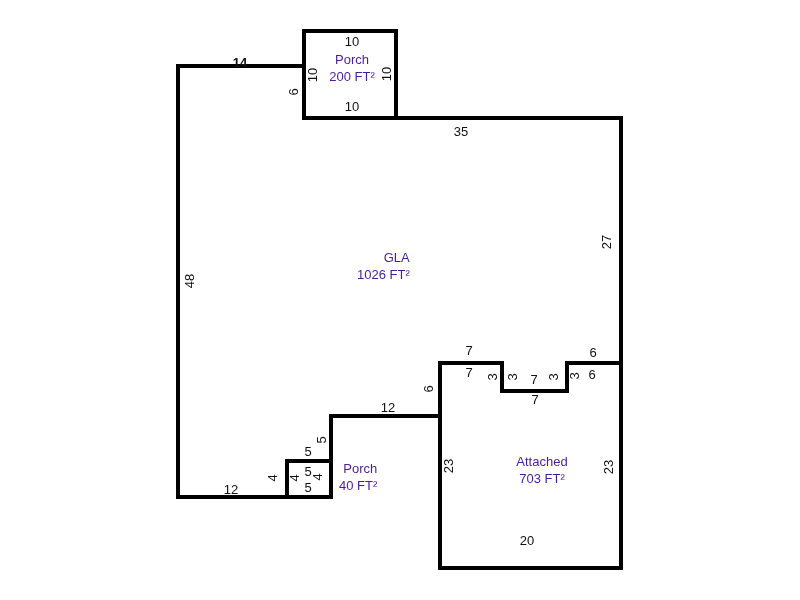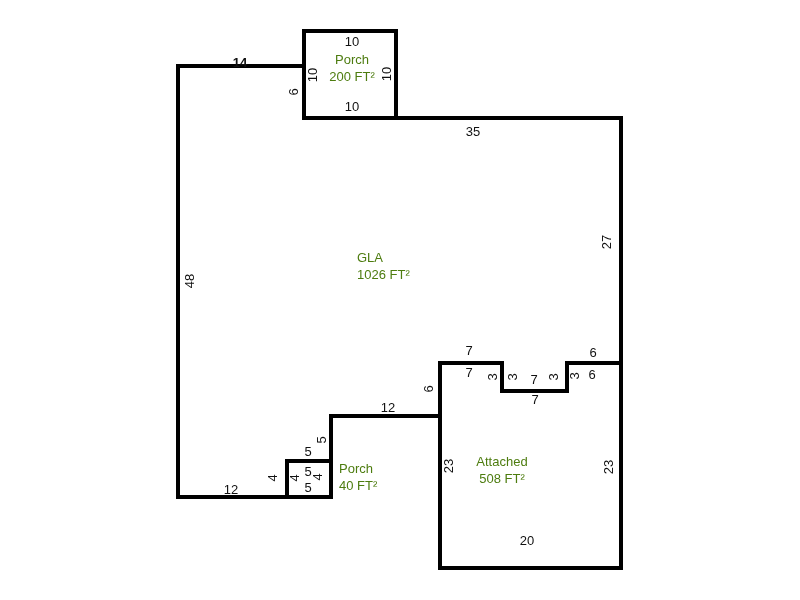--- a/index.html
+++ b/index.html
@@ -24,26 +24,26 @@
     font-size: 13px;
     color: #111111;
     white-space: nowrap;
     transform: translate(-50%, -50%);
     line-height: 13px;
   }
   .dim.rot { transform: translate(-50%, -50%) rotate(-90deg); }
   .area-label {
     position: absolute;
     font-size: 13px;
-    color: #4d7c0f;
+    color: #4c1d95;
     white-space: nowrap;
     line-height: 17px;
   }
   .area-label.center { transform: translate(-50%, -50%); text-align: center; }
-  .area-label.left { transform: translate(0, -50%); text-align: left; }
+  .area-label.left { transform: translate(0, -50%); text-align: right; }
 </style>
 </head>
 <body>
 
 <div id="sketch-canvas">
 
   <svg id="walls-svg" width="800" height="600" viewBox="0 0 800 600">
 
     <path class="wall" d="M178,66 L304,66 L304,118 L621,118 L621,363 L567,363 L567,391 L502,391 L502,363 L440,363 L440,416 L331,416 L331,461 L287,461 L287,497 L178,497 Z"></path>
 
@@ -62,33 +62,33 @@
   <div class="area-label left" style="left:357px; top:266px;">
     <div>GLA</div>
     <div>1026 FT²</div>
   </div>
 
   <div class="area-label left" style="left:339px; top:477px;">
     <div>Porch</div>
     <div>40 FT²</div>
   </div>
 
-  <div class="area-label center" style="left:502px; top:470px;">
+  <div class="area-label center" style="left:542px; top:470px;">
     <div>Attached</div>
-    <div>508 FT²</div>
+    <div>703 FT²</div>
   </div>
 
   <div class="dim" style="left:352px; top:41px;">10</div>
   <div class="dim rot" style="left:312px; top:75px;">10</div>
   <div class="dim rot" style="left:386px; top:74px;">10</div>
   <div class="dim" style="left:352px; top:106px;">10</div>
   <div class="dim rot" style="left:293px; top:92px;">6</div>
 
   <div class="dim" style="left:240px; top:62px;font-weight:bold;">14</div>
-  <div class="dim" style="left:473px; top:131px;">35</div>
+  <div class="dim" style="left:461px; top:131px;">35</div>
   <div class="dim rot" style="left:606px; top:242px;">27</div>
   <div class="dim rot" style="left:189px; top:281px;">48</div>
   <div class="dim" style="left:231px; top:489px;">12</div>
 
   <div class="dim" style="left:469px; top:350px;">7</div>
   <div class="dim" style="left:469px; top:372px;">7</div>
   <div class="dim rot" style="left:492px; top:377px;">3</div>
   <div class="dim rot" style="left:512px; top:377px;">3</div>
   <div class="dim" style="left:534px; top:379px;">7</div>
   <div class="dim" style="left:535px; top:399px;">7</div>

